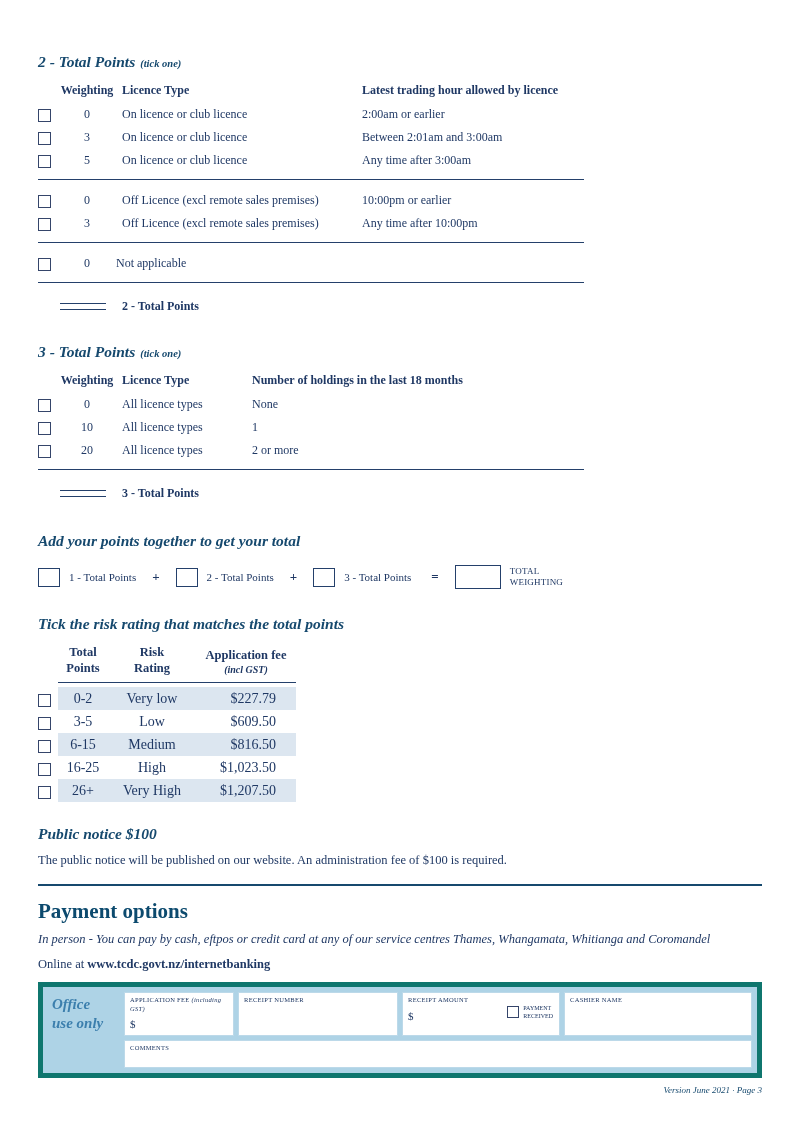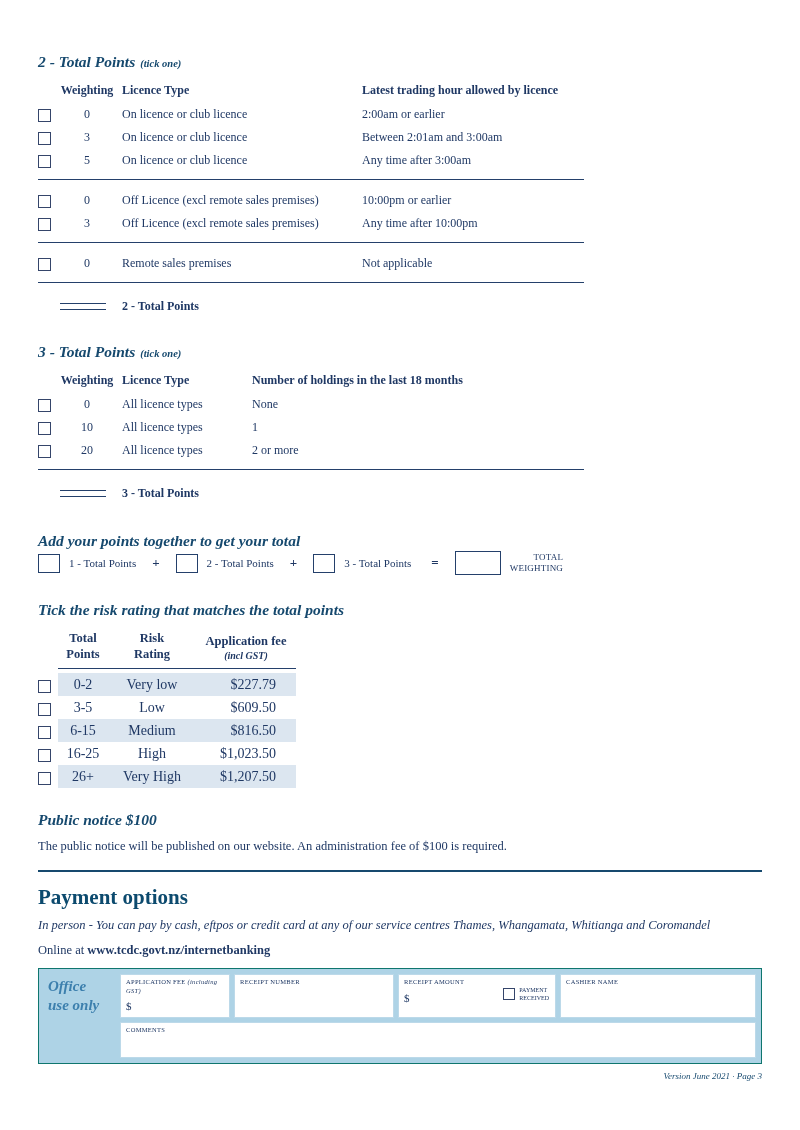--- a/index.html
+++ b/index.html
@@ -21,21 +21,21 @@
   .cell-pad { padding-left:6px; }
   .tgroup { padding-bottom:7px; border-bottom:1px solid #24406b; margin-bottom:9px; }
   .tgroup.last { margin-bottom:0; }
 
   .total-row { display:flex; align-items:center; margin-top:13px; height:20px; }
   .blank2 { width:46px; height:7px; border-top:1px solid #24406b; border-bottom:1px solid #24406b; margin-left:22px; margin-right:16px; }
   .total-label { font-weight:bold; font-size:12px; }
 
   .mt22 { margin-top:22px; } .mt24 { margin-top:24px; } .mt26 { margin-top:26px; } .mt28 { margin-top:28px; }
 
-  .add-row { display:flex; align-items:center; font-size:11px; height:26px;text-align:right; }
+  .add-row { display:flex; align-items:center; margin-top:14px; font-size:11px; height:26px; }
   .wbox { width:22px; height:19px; border:1px solid #24406b; background:#fff; margin-right:9px; flex:none; }
   .wbox-lg { width:46px; height:24px; border:1px solid #24406b; background:#fff; margin-right:9px; flex:none; }
   .plus { font-weight:bold; font-size:13px; margin:0 16px; }
   .eq { font-weight:bold; font-size:13px; margin:0 16px 0 20px; }
   .tw { font-size:9px; line-height:1.25; letter-spacing:0.2px; }
 
   .risk { margin-top:12px; }
   .risk-row { display:flex; align-items:center; }
   .risk-cbcol { width:20px; flex:none; }
   .risk-grid { display:grid; grid-template-columns:50px 88px 100px; align-items:center; }
@@ -52,21 +52,21 @@
   .body-text { font-size:12.5px; margin-top:9px; line-height:16px; }
   .bold-note { font-size:12.5px; font-weight:bold; margin-top:13px; line-height:16px; }
 
   .divider { border-top:2px solid #16496e; margin-top:16px; }
 
   .pay-title { color:#0c4a6e; font-size:21px; font-weight:bold; margin-top:12px; line-height:27px; }
   .pay-body { font-size:12.5px; margin-top:6px; line-height:17px; max-width:712px;font-style:italic; }
   .online { font-size:12.5px; margin-top:9px; }
   .online .lnk { font-weight:bold; }
 
-  .office { margin-top:10px; width:724px; height:96px; background:#aed3e6; border:1px solid #0f766e; display:flex; padding:5px; }
+  .office { margin-top:10px; width:724px; height:96px; background:#aed3e6; border:5px solid #0f766e; display:flex; padding:5px; }
   .office-label { width:76px; flex:none; color:#3c7fad; font-style:italic; font-weight:bold; font-size:15px; line-height:1.25; padding:3px 2px 0 4px; }
   .office-fields { flex:1; display:flex; flex-direction:column; gap:4px; }
   .office-r1 { display:flex; gap:4px; height:44px; }
   .field { background:#fff; border:1px solid #bcd9e9; padding:3px 5px; position:relative; }
   .f-label { font-size:6.5px; letter-spacing:0.3px; line-height:1.3; }
   .f-note { font-style:italic; }
   .f-dollar { font-size:11px; margin-top:5px; }
   .f-fee { width:110px; flex:none; }
   .f-receipt { width:160px; flex:none; }
   .f-amount { width:158px; flex:none; }
@@ -128,21 +128,20 @@
         <div class="cell-c">3</div>
         <div class="cell-pad">Off Licence (excl remote sales premises)</div>
         <div>Any time after 10:00pm</div>
       </div>
     </div>
 
     <div class="tgroup last">
       <div class="trow s2cols">
         <div><span class="cb"></span></div>
         <div class="cell-c">0</div>
-        <div class="cell-pad">Remote sales premises</div>
         <div>Not applicable</div>
       </div>
     </div>
   </div>
 
   <div class="total-row">
     <div class="blank2"></div>
     <div class="total-label">2 - Total Points</div>
   </div>
 

